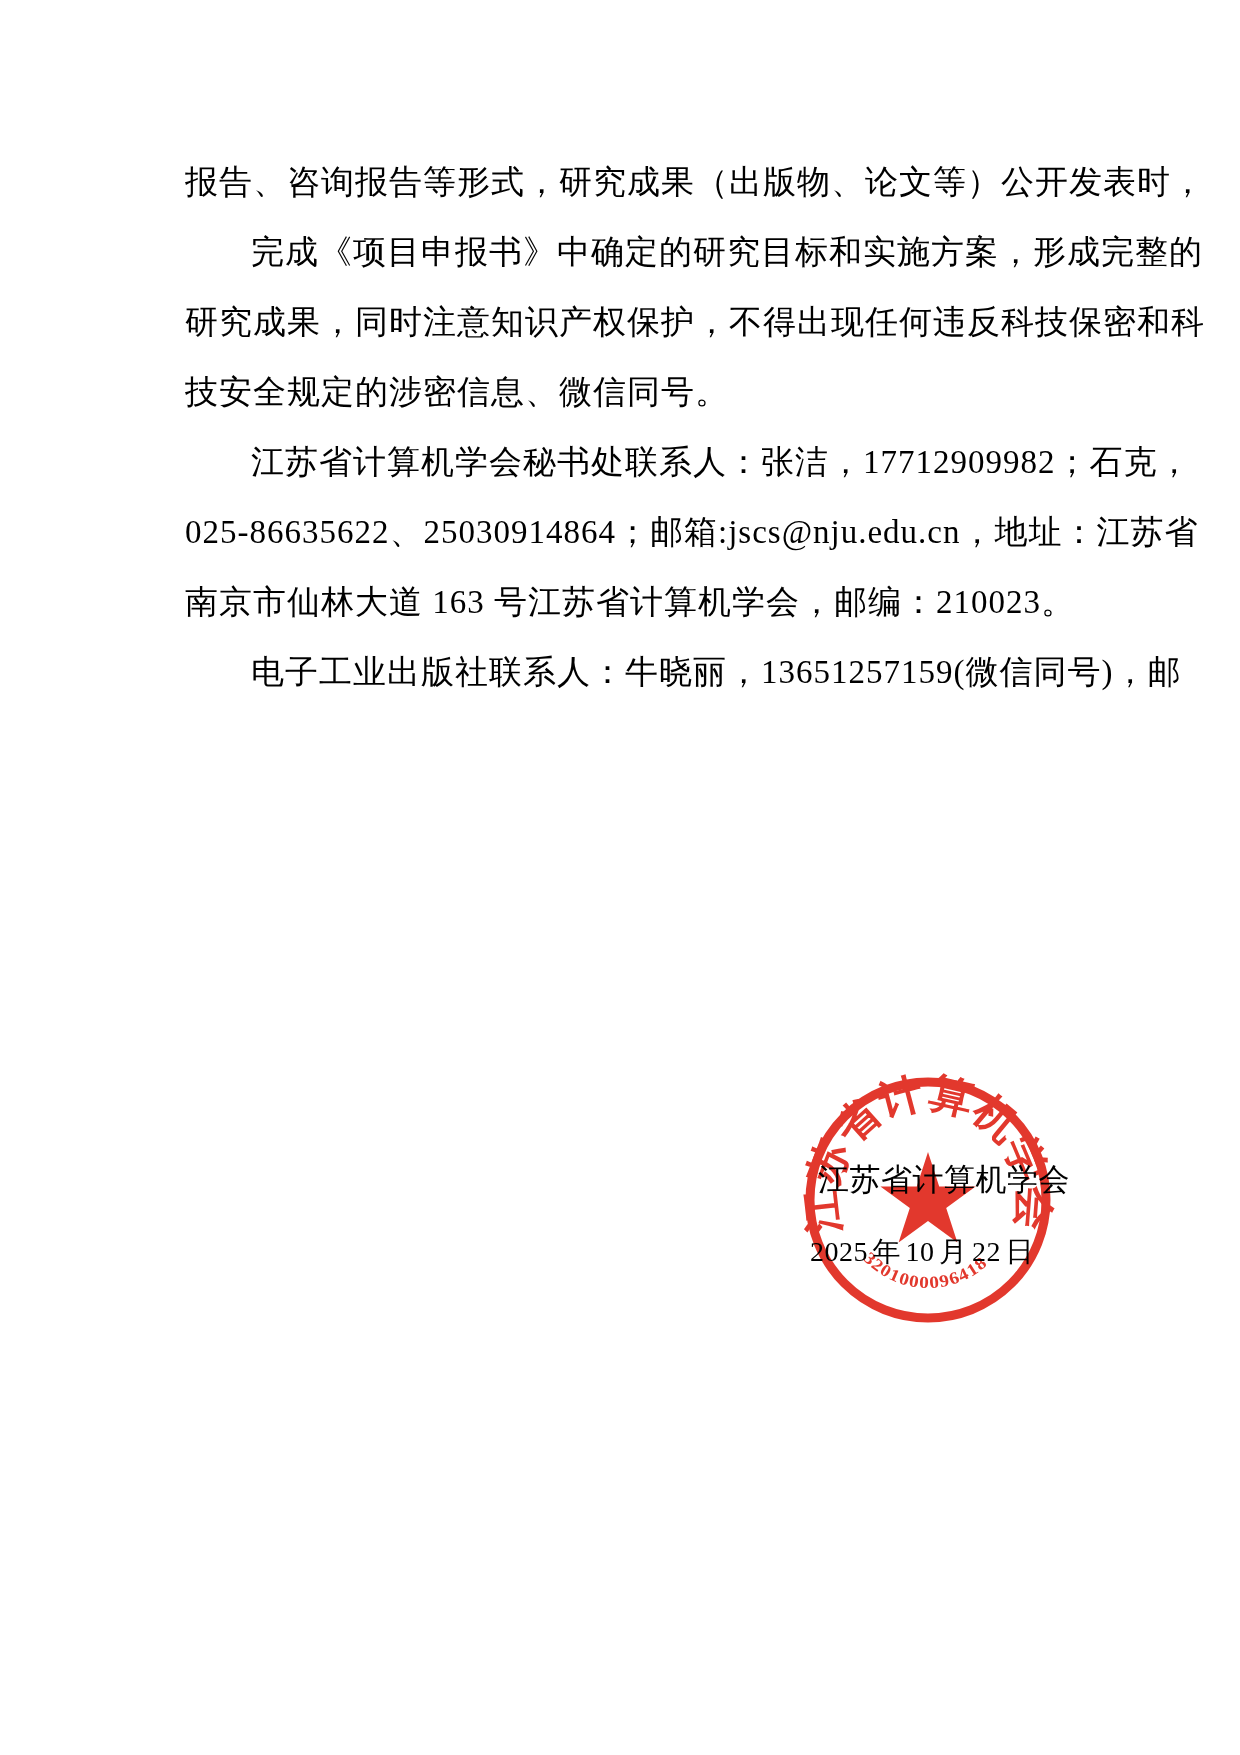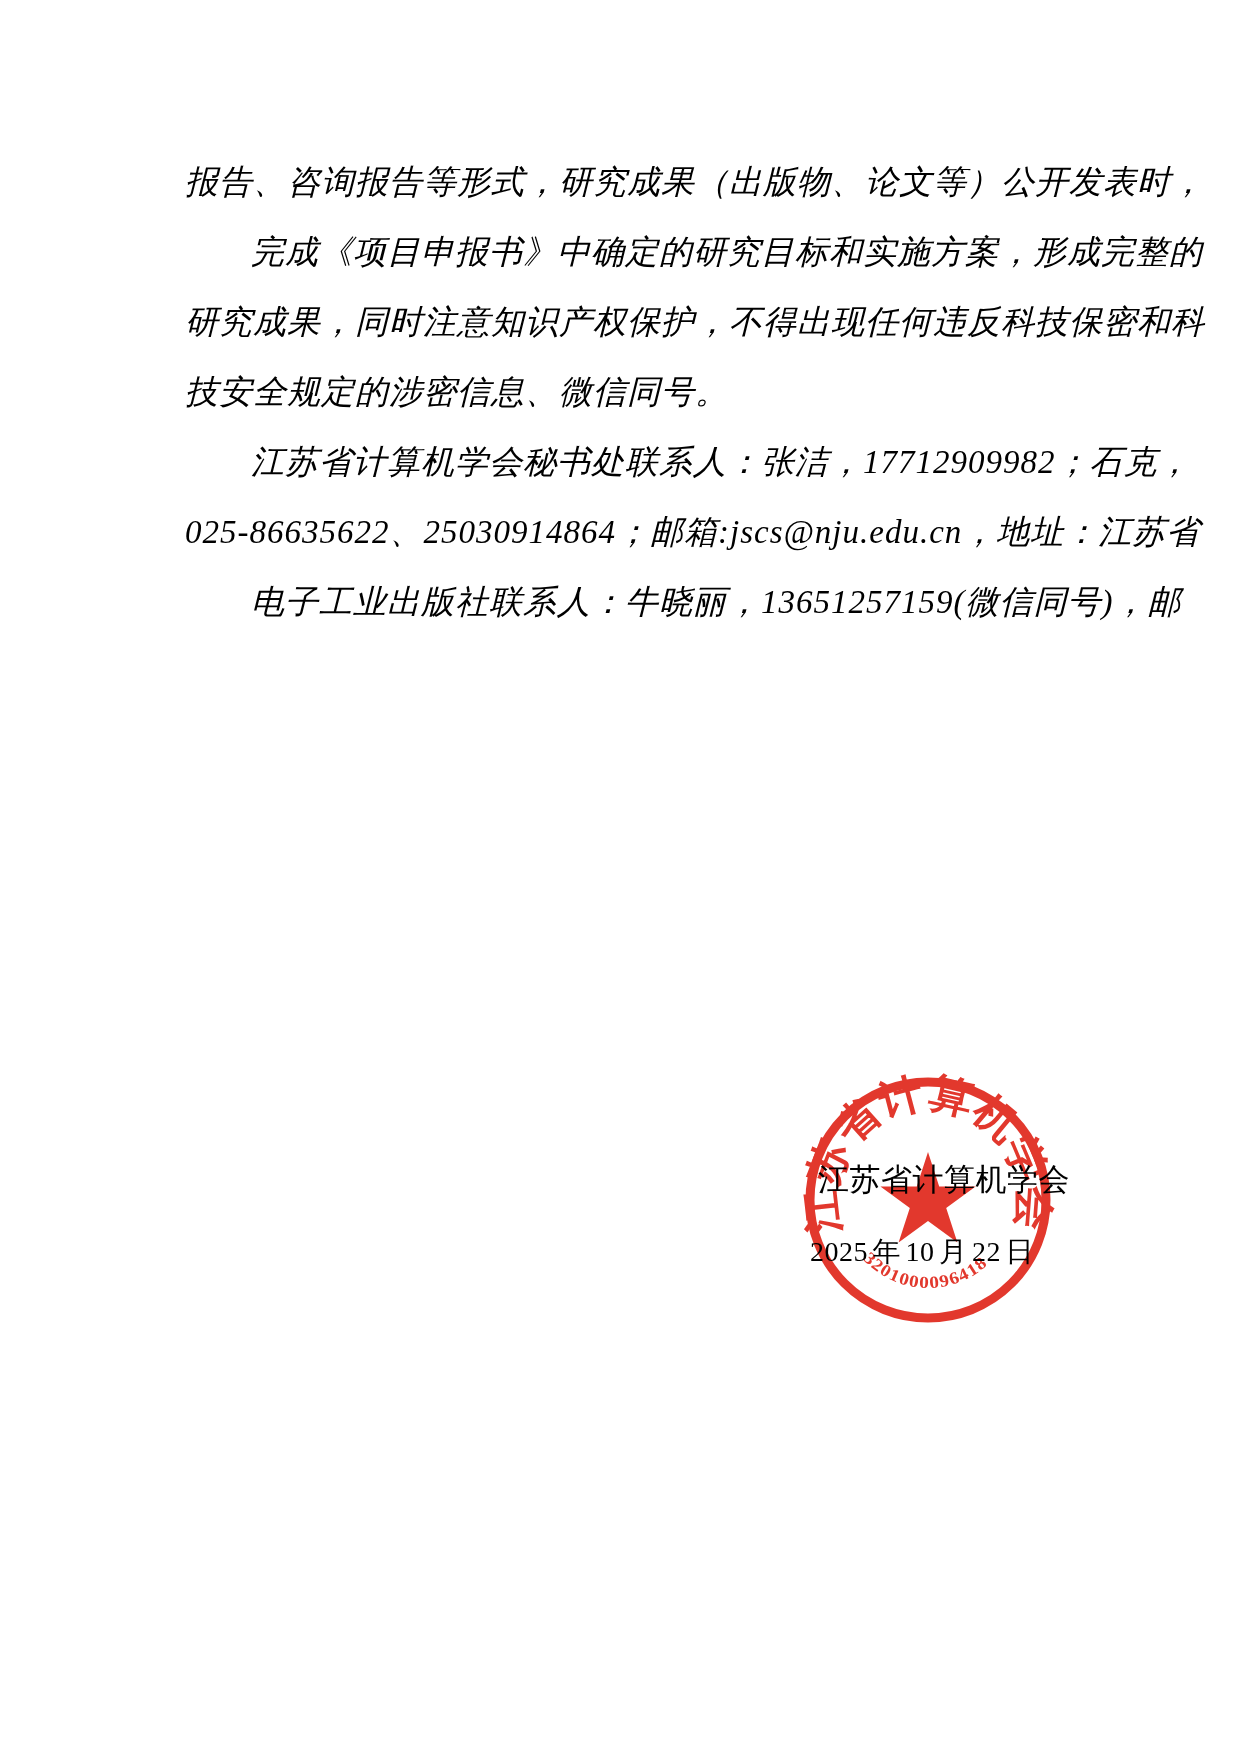--- a/index.html
+++ b/index.html
@@ -5,21 +5,21 @@
   html, body { margin: 0; padding: 0; background: #ffffff; }
   .page {
     position: relative;
     width: 1240px;
     height: 1755px;
     background: #ffffff;
     color: #000000;
     font-family: "Liberation Serif", "DejaVu Serif", serif;
     overflow: hidden;
   }
-  .body-text { padding: 147px 68px 0 185px; font-style: italic; }
+  .body-text { padding: 147px 68px 0 185px; }
   .line {
     height: 70px;
     line-height: 70px;
     font-size: 33px;
     white-space: nowrap;
     letter-spacing: 1px;
   }
   .indent { padding-left: 66px; }
   .heading { font-weight: 700; letter-spacing: 3px; }
   .sig-line {
@@ -47,20 +47,21 @@
 
 <div class="page">
 
   <div class="body-text">
     <div class="line">报告、咨询报告等形式，研究成果（出版物、论文等）公开发表时，</div>
     <div class="line indent">完成《项目申报书》中确定的研究目标和实施方案，形成完整的</div>
     <div class="line">研究成果，同时注意知识产权保护，不得出现任何违反科技保密和科</div>
     <div class="line">技安全规定的涉密信息、微信同号。</div>
     <div class="line indent">江苏省计算机学会秘书处联系人：张洁，17712909982；石克，</div>
     <div class="line">025-86635622、25030914864；邮箱:jscs@nju.edu.cn，地址：江苏省</div>
+    <div class="line">南京市仙林大道 163 号江苏省计算机学会，邮编：210023。</div>
     <div class="line indent">电子工业出版社联系人：牛晓丽，13651257159(微信同号)，邮</div>
   </div>
 
   <svg class="seal" viewBox="0 0 256 256" xmlns="http://www.w3.org/2000/svg">
     <defs>
       <path id="seal-arc-path" d="M 41.6 159.5 A 92 92 0 1 1 214.4 159.5" fill="none"></path>
       <path id="seal-num-path" d="M 62.6 186.9 A 88 88 0 0 0 193.4 186.9" fill="none"></path>
     </defs>
     <circle cx="128" cy="128" r="118" fill="none" stroke="#e02a1e" stroke-width="9"></circle>
     <polygon fill="#e02a1e" points="128,80 139.2,114.5 175.6,114.6 146.2,135.9 157.4,170.5 128,149.1 98.6,170.5 109.8,135.9 80.4,114.6 116.8,114.5"></polygon>

